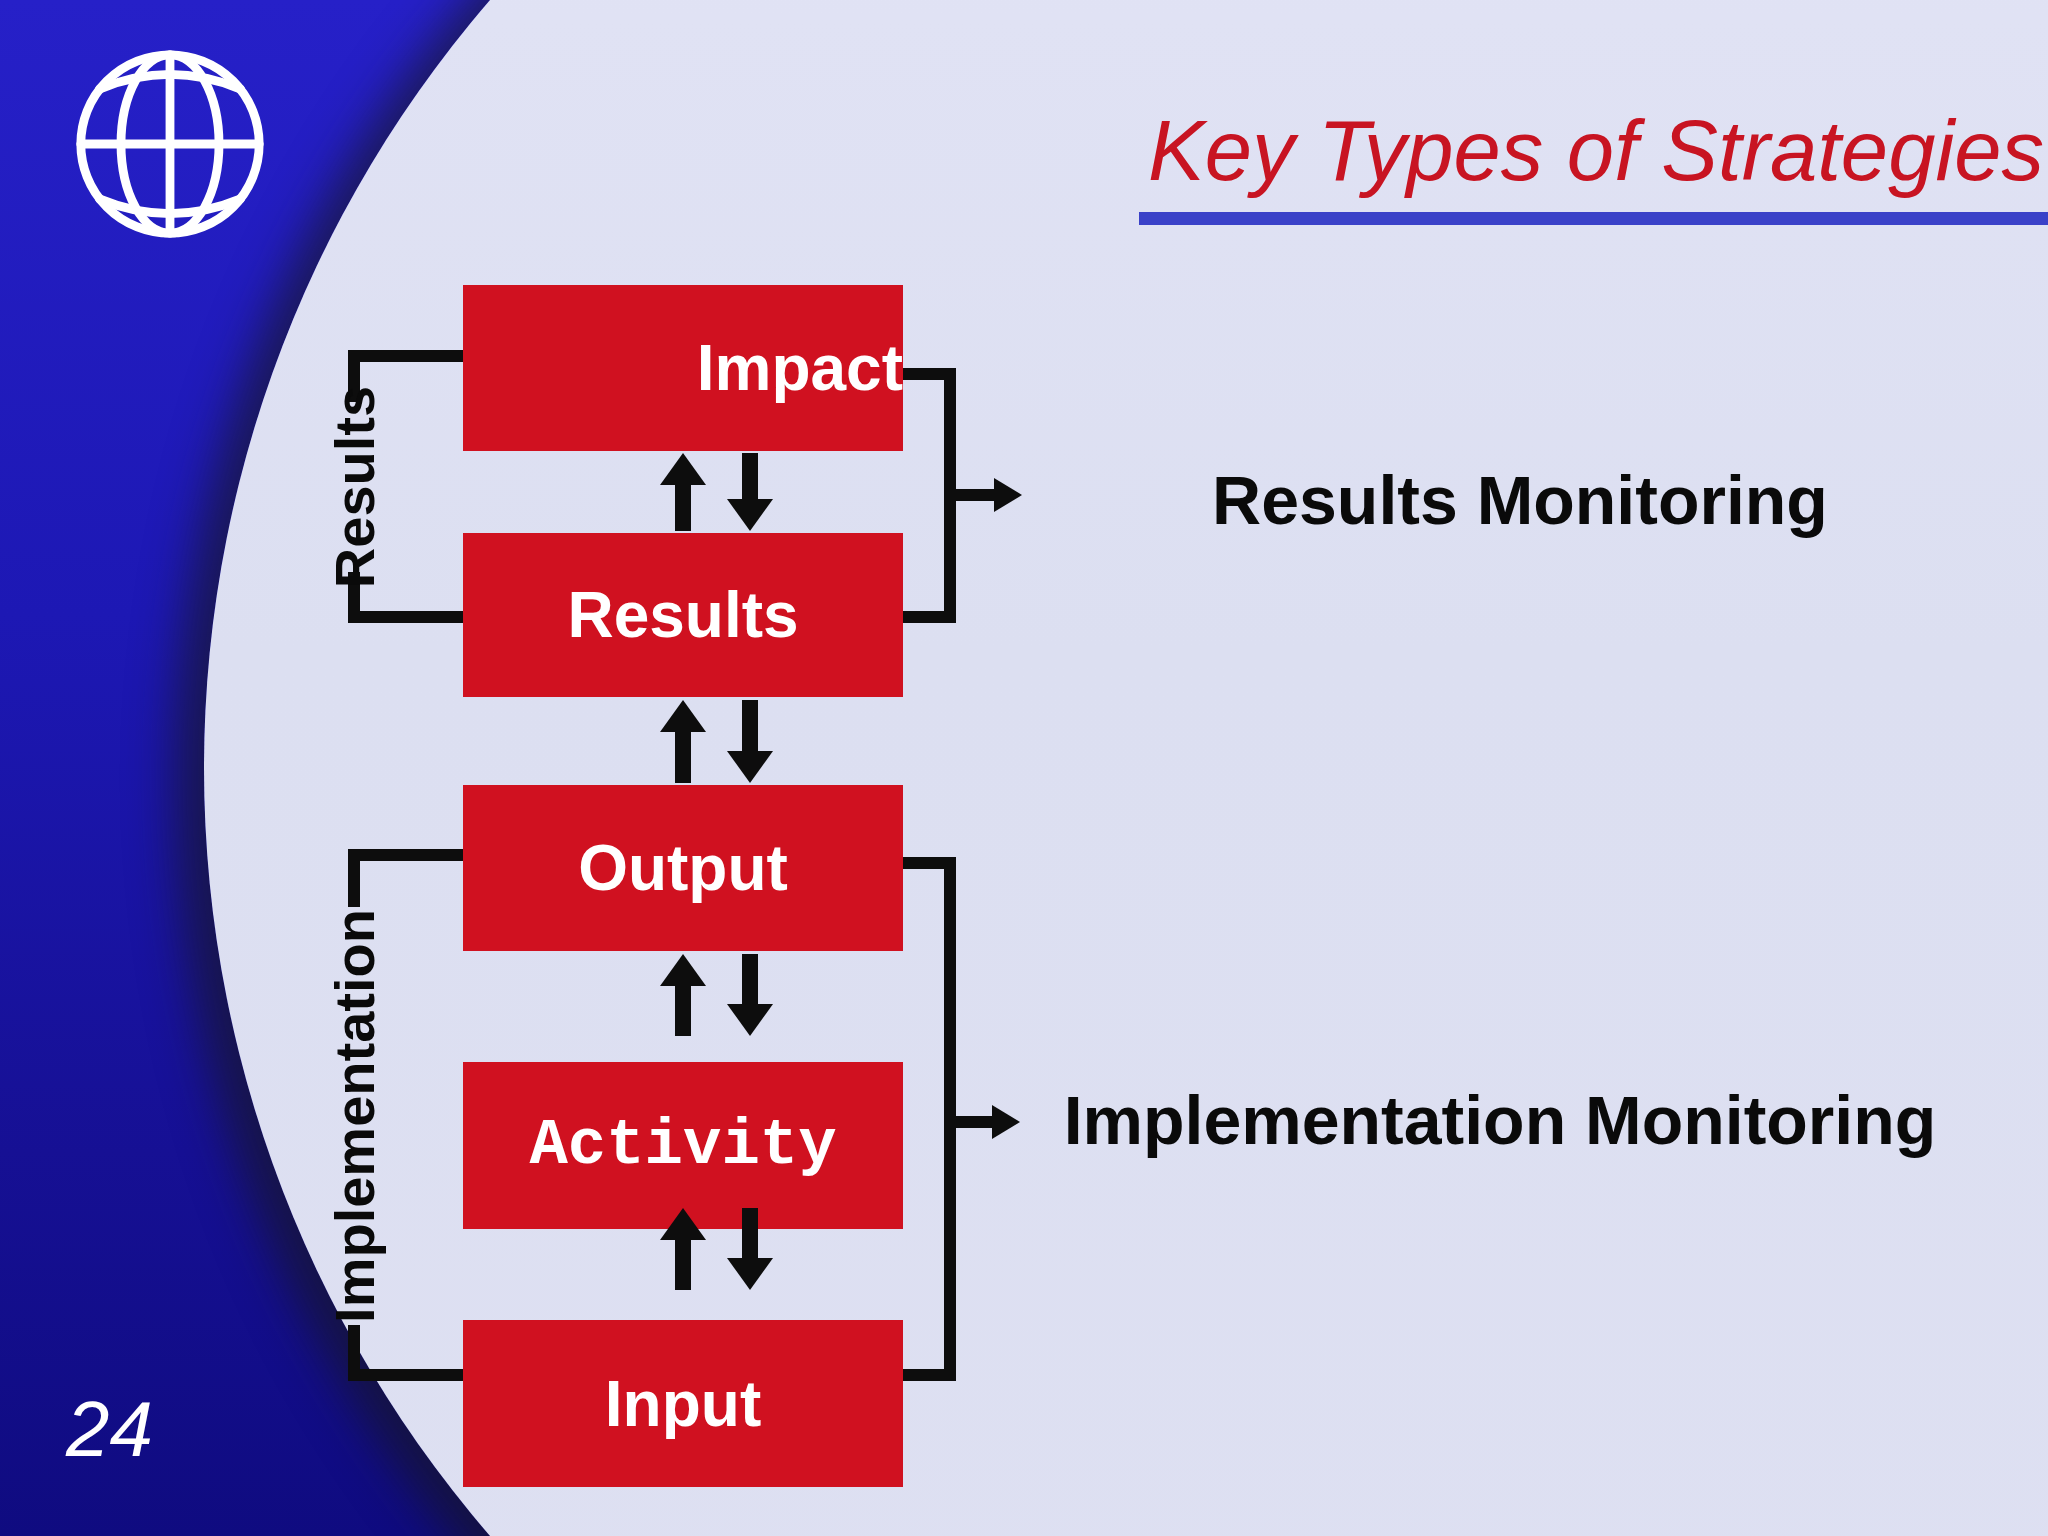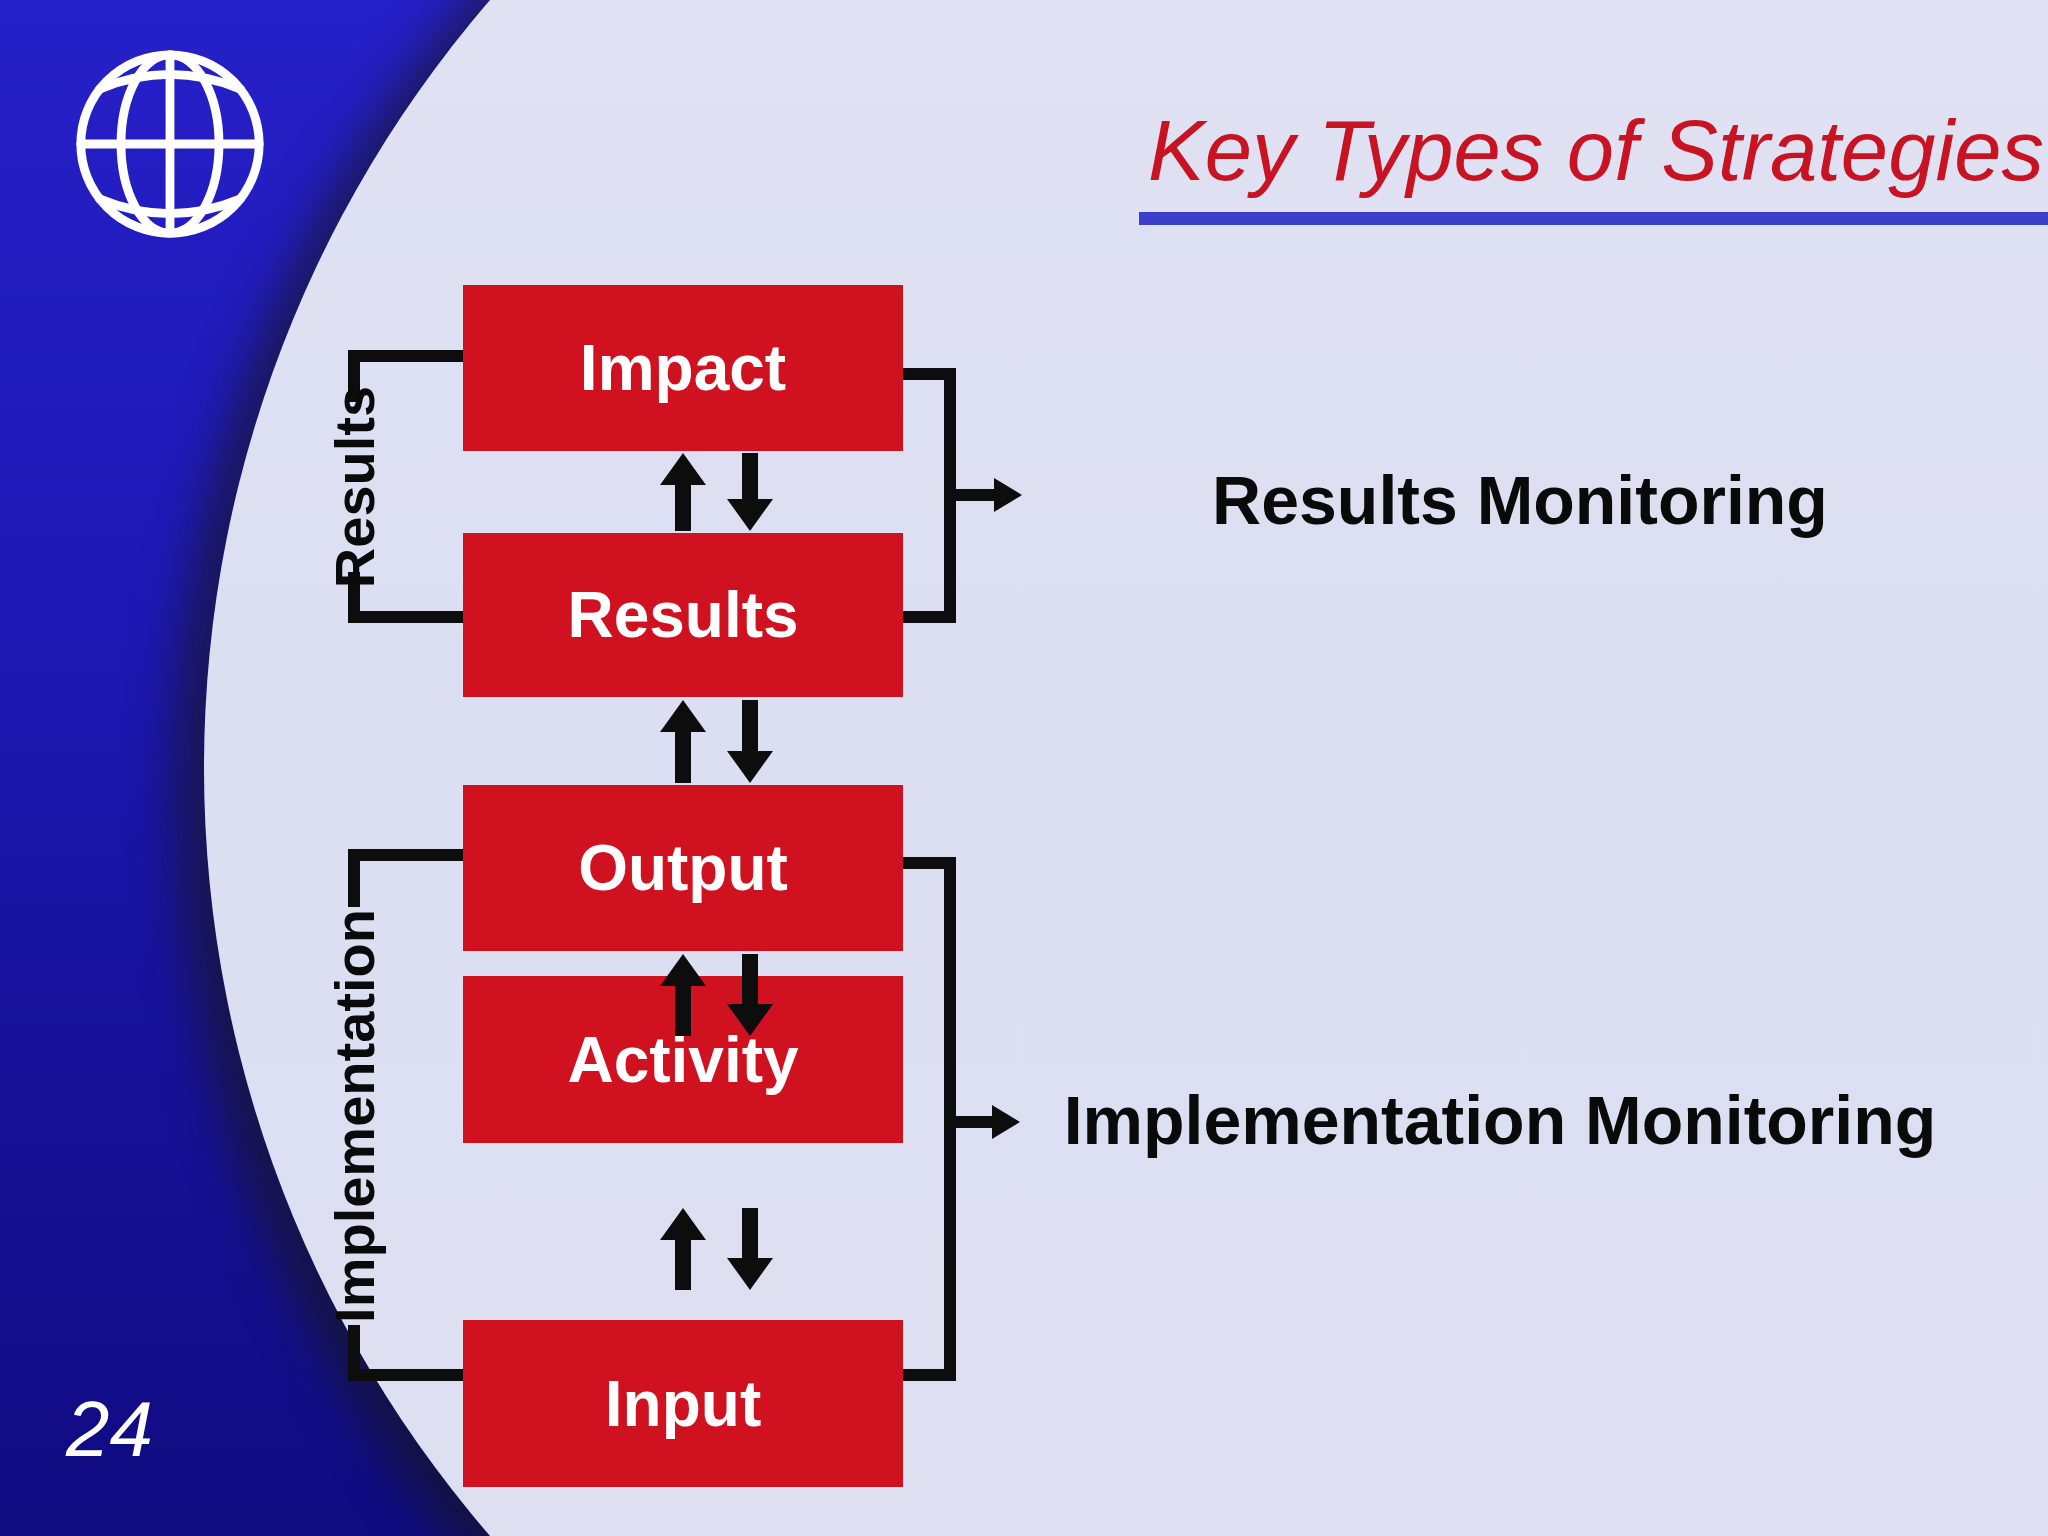--- a/index.html
+++ b/index.html
@@ -18,24 +18,24 @@
   .title{
     position:absolute;left:1148px;top:102px;width:900px;
     font-size:85px;font-style:italic;font-weight:normal;color:#c81422;white-space:nowrap;
   }
   .title-underline{position:absolute;left:1139px;top:212px;width:909px;height:13px;background:#3a41c8;}
   .flow-box{
     position:absolute;left:463px;width:440px;background:#d01120;
     display:flex;align-items:center;justify-content:center;
     color:#ffffff;font-weight:bold;font-size:64px;
   }
-  #box-impact  {top:285px;height:166px;}
+  #box-impact  {top:285px;height:166px;justify-content:flex-end;}
   #box-outcome {top:533px;height:164px;}
   #box-output  {top:785px;height:166px;}
-  #box-activity{top:976px;height:167px;}
+  #box-activity{top:1062px;height:167px;font-family:Liberation Mono, monospace;}
   #box-input   {top:1320px;height:167px;}
   .bline{position:absolute;background:#0d0d0d;}
   .v-label{
     position:absolute;transform:translate(-50%,-50%) rotate(-90deg);
     white-space:nowrap;font-weight:bold;font-size:56px;color:#0a0a0a;
   }
   .arr{position:absolute;width:46px;}
   .arr .shaft{position:absolute;left:15px;width:16px;background:#0d0d0d;}
   .arr .head-up{position:absolute;left:0;top:0;width:0;height:0;
     border-left:23px solid transparent;border-right:23px solid transparent;border-bottom:32px solid #0d0d0d;}

